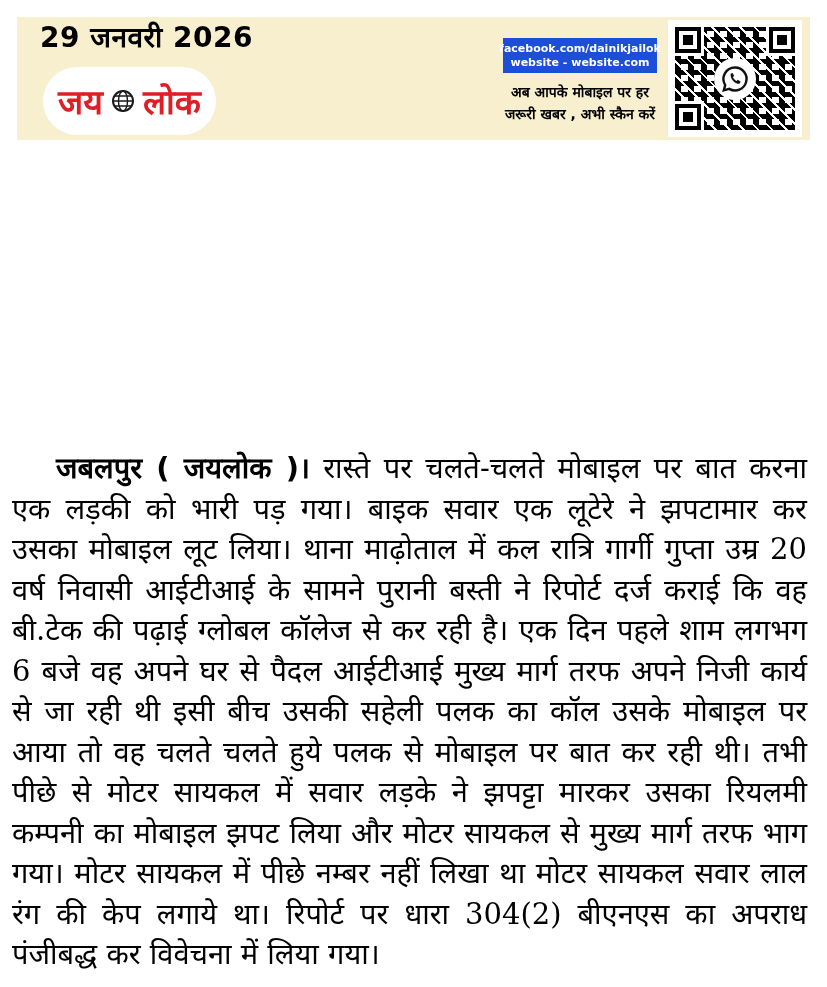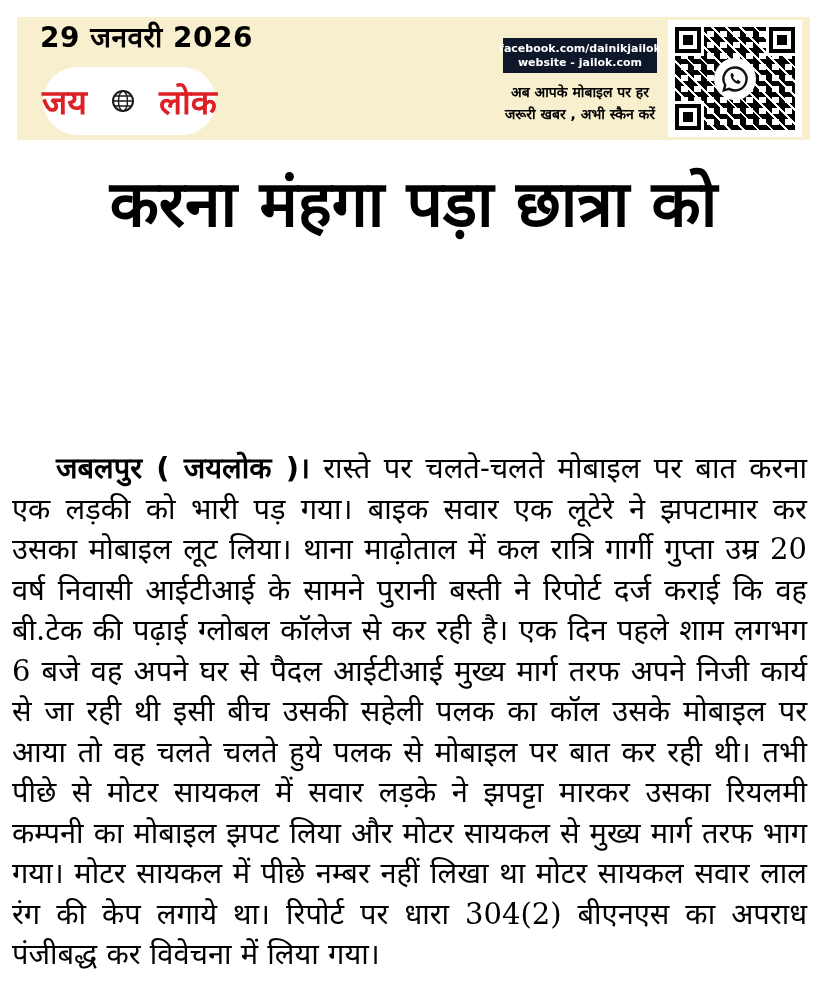--- a/index.html
+++ b/index.html
@@ -20,32 +20,32 @@
   }
   .date {
     position: absolute; left: 23px; top: 0px;
     font-size: 28px; font-weight: bold; letter-spacing: 0.5px;
     font-family: "DejaVu Sans", sans-serif;
   }
   .logo-pill {
     position: absolute; left: 26px; top: 50px;
     width: 173px; height: 68px;
     background: #ffffff; border-radius: 34px;
-    display: flex; align-items: center; justify-content: center; gap: 24px;
+    display: flex; align-items: center; justify-content: center; gap: 8px;
   }
   .logo-txt {
     color: #de1f26; font-weight: bold; font-size: 34px;
     font-family: "DejaVu Sans", sans-serif;
   }
   .globe { width: 24px; height: 24px; display: block; }
 
   .social-box {
     position: absolute; left: 486px; top: 21px;
     width: 154px; height: 35px;
-    background: #0f172a; color: #ffffff;
+    background: #1d4ed8; color: #ffffff;
     display: flex; flex-direction: column; align-items: center; justify-content: center;
     font-size: 11px; font-weight: bold; line-height: 14px; text-align: center;
   }
   .scan-text {
     position: absolute; left: 460px; top: 64px; width: 206px;
     text-align: center; font-size: 14px; font-weight: bold; line-height: 22px;
   }
 
   
   .qr {
@@ -103,21 +103,21 @@
         <circle cx="12" cy="12" r="10" fill="#fff" stroke="#1a1a1a" stroke-width="2"></circle>
         <ellipse cx="12" cy="12" rx="4.5" ry="10" fill="none" stroke="#1a1a1a" stroke-width="1.4"></ellipse>
         <path d="M2.2 12h19.6 M3.6 7h16.8 M3.6 17h16.8" stroke="#1a1a1a" stroke-width="1.4" fill="none"></path>
       </svg>
     </span>
     <span class="logo-txt">लोक</span>
   </div>
 
   <div class="social-box">
     <span>facebook.com/dainikjailok</span>
-    <span>website - jailok.com</span>
+    <span>website - website.com</span>
   </div>
 
   <div class="scan-text">
     <div>अब आपके मोबाइल पर हर</div>
     <div>जरूरी खबर , अभी स्कैन करें</div>
   </div>
 
   <div class="qr">
     <div class="qr-pattern"></div>
     <div class="finder tl"></div>
@@ -126,18 +126,17 @@
     <div class="wa-badge">
       <svg viewBox="0 0 32 32">
         <path d="M16 4.5A11.5 11.5 0 0 0 6.2 22.1L4.8 27.3l5.4-1.4A11.5 11.5 0 1 0 16 4.5z" fill="none" stroke="#111" stroke-width="2.4"></path>
         <path d="M11.8 10.6c-.8 2.6.6 6.2 3.4 8.4 2.2 1.7 4.8 2.3 5.6 1.2l.9-1.4-2.9-2-1.3 1.1c-1.6-.7-3-2.2-3.6-3.9l1.3-1-1.6-3z" fill="#111"></path>
       </svg>
     </div>
   </div>
 </div>
 
 <div class="headline">
-  <div>करना मंहगा पड़ा छात्रा को</div>
 </div>
 
 <div class="article">
   <p><span class="dateline">जबलपुर ( जयलोक )।</span> <span>रास्ते पर चलते-चलते मोबाइल पर बात करना एक लड़की को भारी पड़ गया। बाइक सवार एक लूटेरे ने झपटामार कर उसका मोबाइल लूट लिया। थाना माढ़ोताल में कल रात्रि गार्गी गुप्ता उम्र 20 वर्ष निवासी आईटीआई के सामने पुरानी बस्ती ने रिपोर्ट दर्ज कराई कि वह बी.टेक की पढ़ाई ग्लोबल कॉलेज से कर रही है। एक दिन पहले शाम लगभग 6 बजे वह अपने घर से पैदल आईटीआई मुख्य मार्ग तरफ अपने निजी कार्य से जा रही थी इसी बीच उसकी सहेली पलक का कॉल उसके मोबाइल पर आया तो वह चलते चलते हुये पलक से मोबाइल पर बात कर रही थी। तभी पीछे से मोटर सायकल में सवार लड़के ने झपट्टा मारकर उसका रियलमी कम्पनी का मोबाइल झपट लिया और मोटर सायकल से मुख्य मार्ग तरफ भाग गया। मोटर सायकल में पीछे नम्बर नहीं लिखा था मोटर सायकल सवार लाल रंग की केप लगाये था। रिपोर्ट पर धारा 304(2) बीएनएस का अपराध पंजीबद्ध कर विवेचना में लिया गया।</span></p>
 </div>
 
 </body></html>

